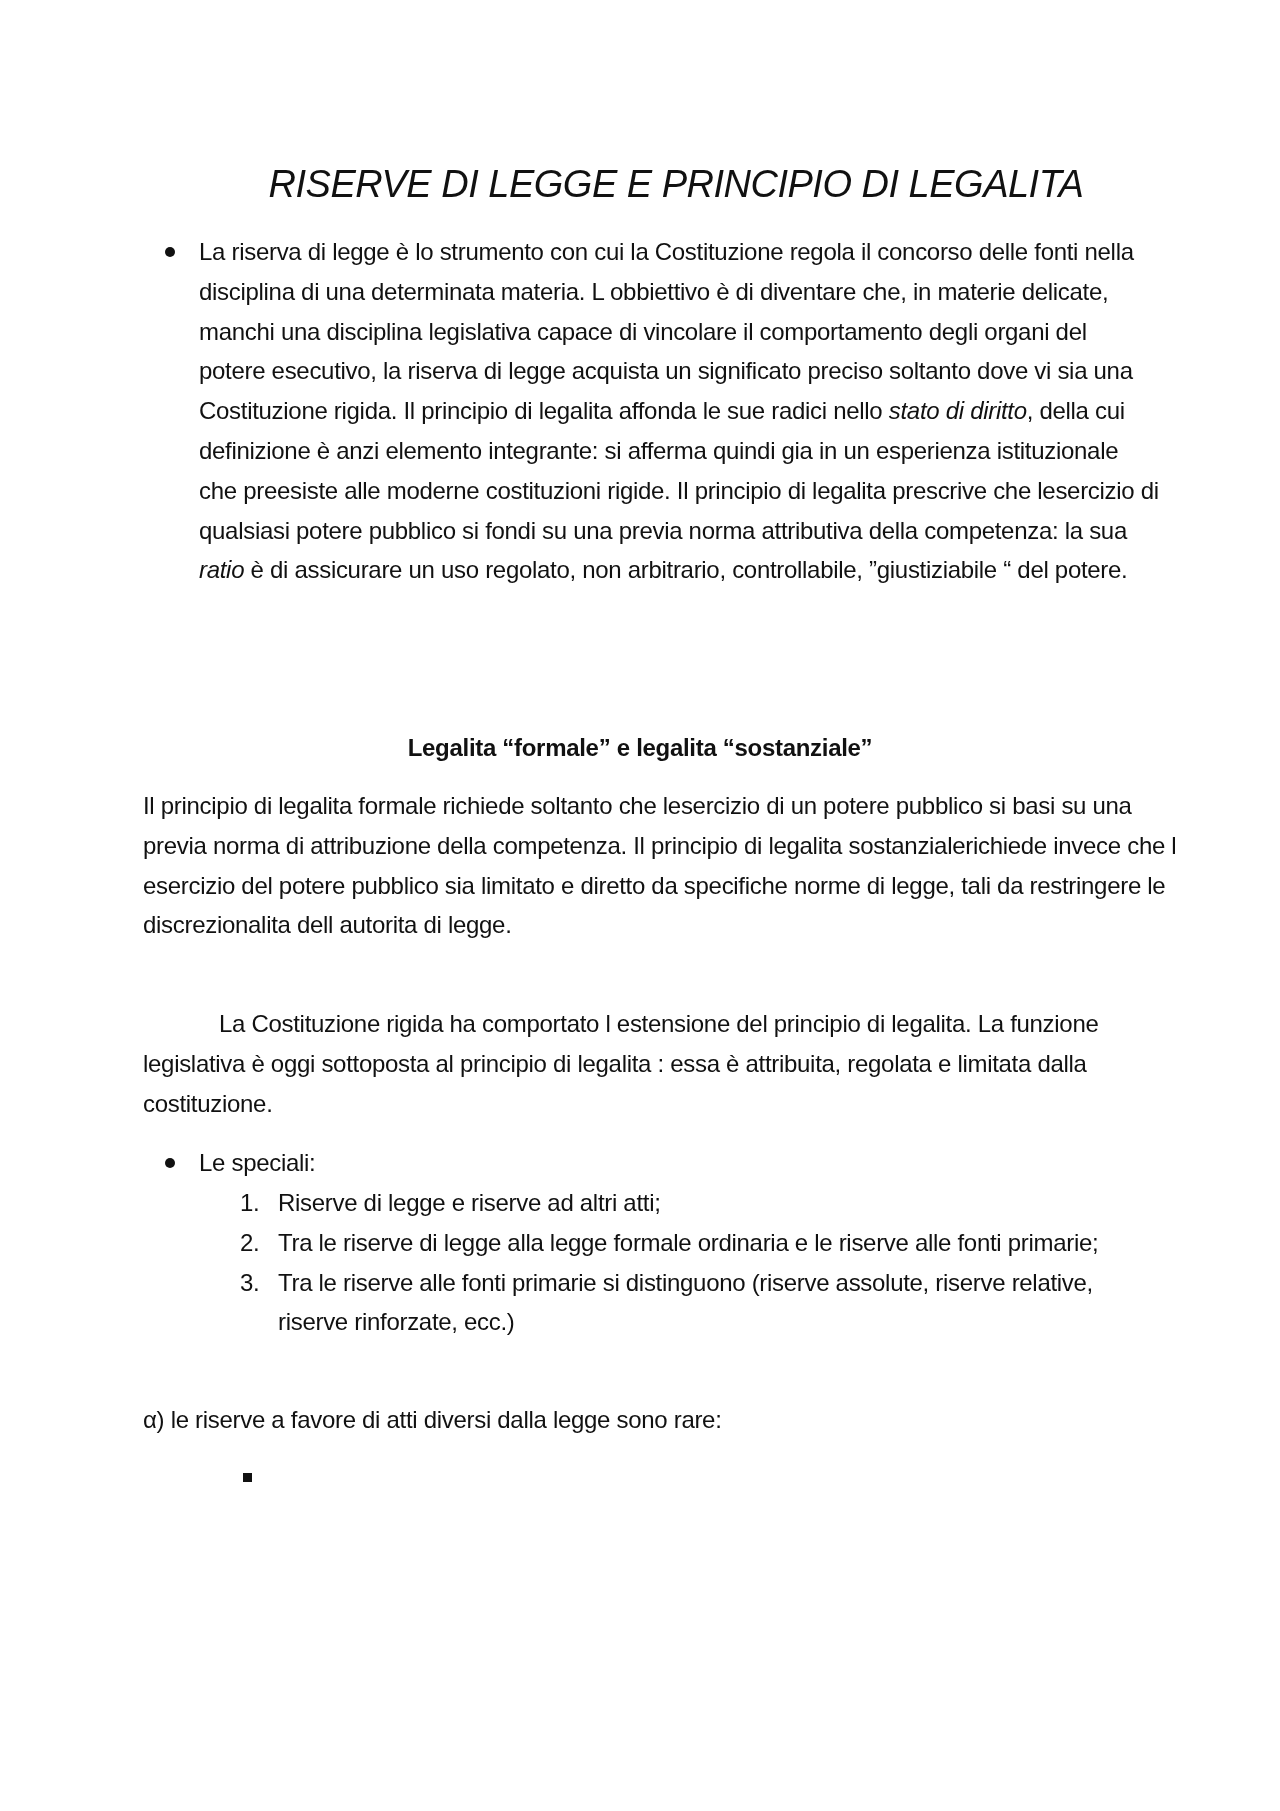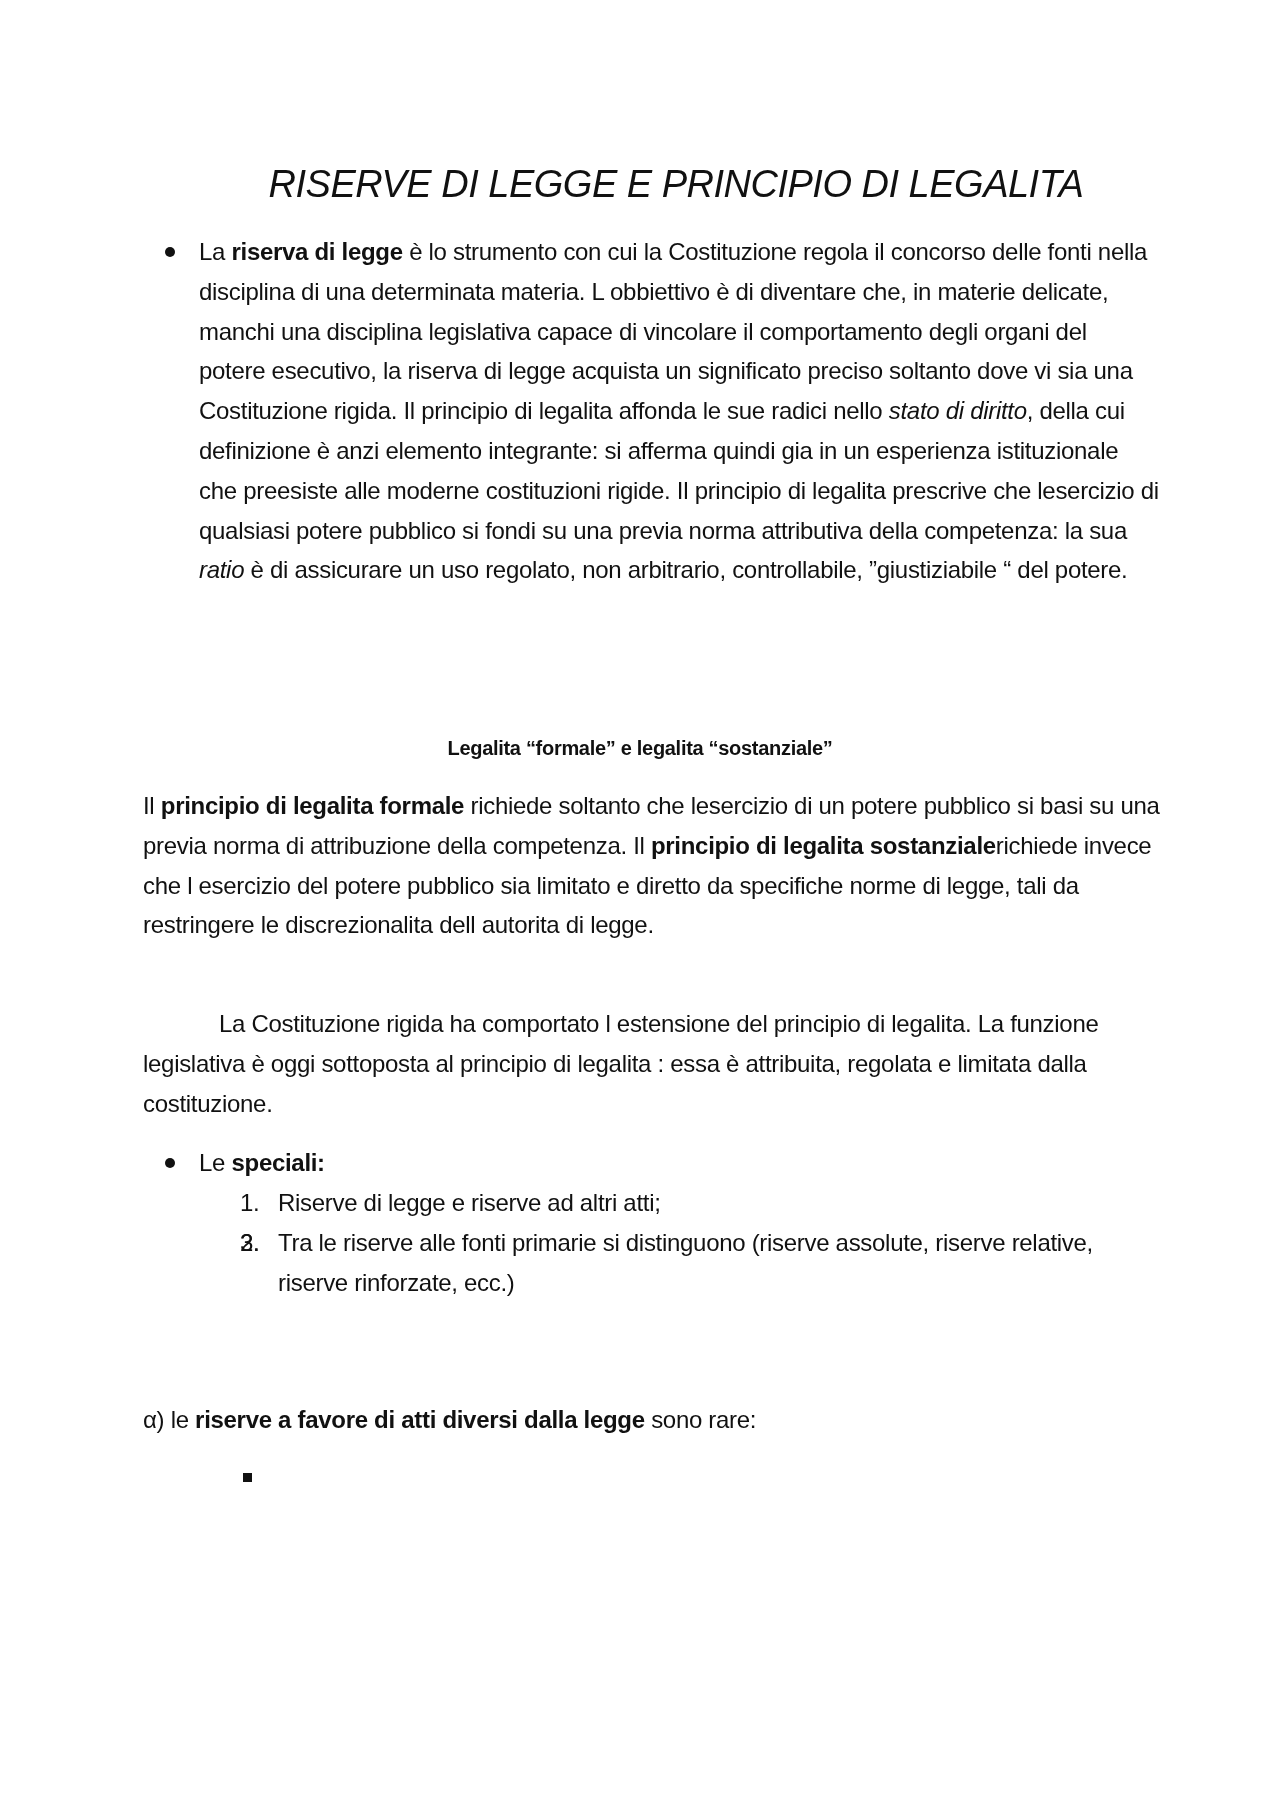--- a/index.html
+++ b/index.html
@@ -60,21 +60,21 @@
       width: 1040px;
       margin-left: 21px;
     }
     .subheading {
       position: absolute;
       left: 0;
       width: 1280px;
       top: 728px;
       text-align: center;
       font-weight: bold;
-      font-size: 20px;
+      font-size: 24px;
       line-height: 40px;
       letter-spacing: -0.3px;
     }
     .numbered {
       position: absolute;
       left: 240px;
       width: 920px;
     }
     .num-item {
       position: relative;
@@ -95,21 +95,21 @@
       padding-left: 38px;
     }
     .sq-marker {
       position: absolute;
       left: 3px;
       top: 15px;
       width: 9px;
       height: 9px;
       background: #111;
     }
-    b { font-weight: bold; }
+    b { font-weight: normal; }
     i { font-style: italic; }
   </style>
 </head>
 <body>
 
 <div class="page">
 
   <div class="title">RISERVE DI LEGGE E PRINCIPIO DI LEGALITA</div>
 
   <span class="bullet-dot" style="left:165px; top:247px;"></span>
@@ -124,20 +124,21 @@
   <span class="bullet-dot" style="left:165px; top:1158px;"></span>
   <div class="bullet-block text" style="top:1143px;"><span>Le </span><b>speciali:</b></div>
 
   <div class="numbered text" style="top:1183px;">
     <div class="num-item">
       <span class="num-label">1.</span>
       <span>Riserve di legge e riserve ad altri atti;</span>
     </div>
     <div class="num-item">
       <span class="num-label">2.</span>
+      <span>Tra le riserve di legge alla legge formale ordinaria e le riserve alle fonti primarie;</span>
     </div>
     <div class="num-item">
       <span class="num-label">3.</span>
       <span>Tra le riserve alle fonti primarie si distinguono (riserve assolute, riserve relative, riserve rinforzate, ecc.)</span>
     </div>
   </div>
 
   <div class="para text" style="top:1400px;"><span>α) le </span><b>riserve a favore di atti diversi dalla legge</b><span> sono rare:</span></div>
 
   <div class="square-list text" style="top:1458px;">

